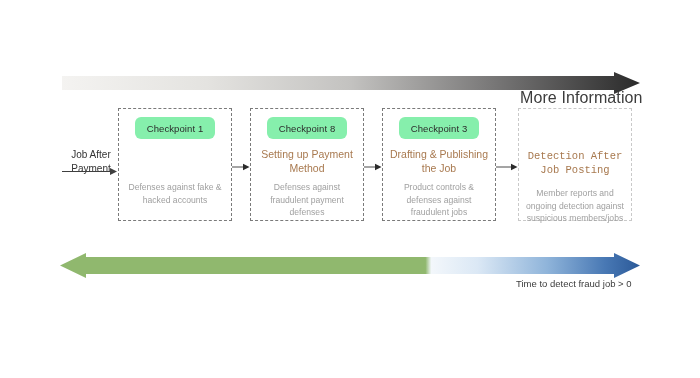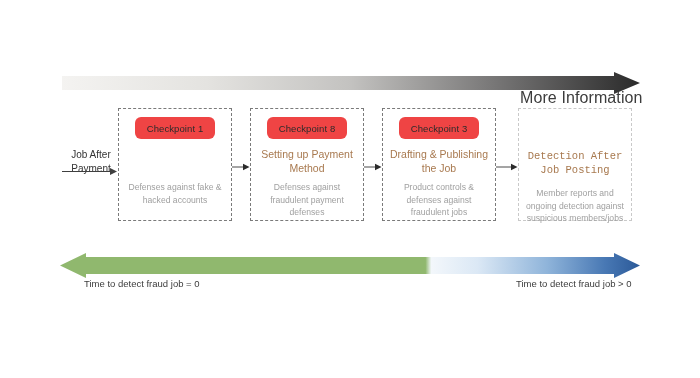--- a/index.html
+++ b/index.html
@@ -72,21 +72,21 @@
   .stage-box.faint {
     border-color: #c9c9c9;
   }
   .badge {
     position: absolute;
     left: 50%;
     transform: translateX(-50%);
     top: 8px;
     width: 80px;
     height: 22px;
-    background: #ef4444;
+    background: #86efac;
     border-radius: 6px;
     font-size: 9.5px;
     color: #2b2b2b;
     display: flex;
     align-items: center;
     justify-content: center;
     letter-spacing: 0.1px;
     white-space: nowrap;
   }
   .stage-title {
@@ -233,16 +233,15 @@
           <stop offset="72%" stop-color="#dbe8f5"></stop>
           <stop offset="84%" stop-color="#8fb4da"></stop>
           <stop offset="94%" stop-color="#4878b4"></stop>
           <stop offset="100%" stop-color="#2b5998"></stop>
         </linearGradient>
       </defs>
       <path d="M26,5 L554,5 L554,1 L580,13.5 L554,26 L554,22 L26,22 L26,26 L0,13.5 L26,1 Z" fill="url(#botGrad)"></path>
     </svg>
   </div>
 
-  <div class="bottom-label left">Time to detect fraud job = 0</div>
   <div class="bottom-label right">Time to detect fraud job  &gt; 0</div>
 
 </div>
 
 </body></html>

